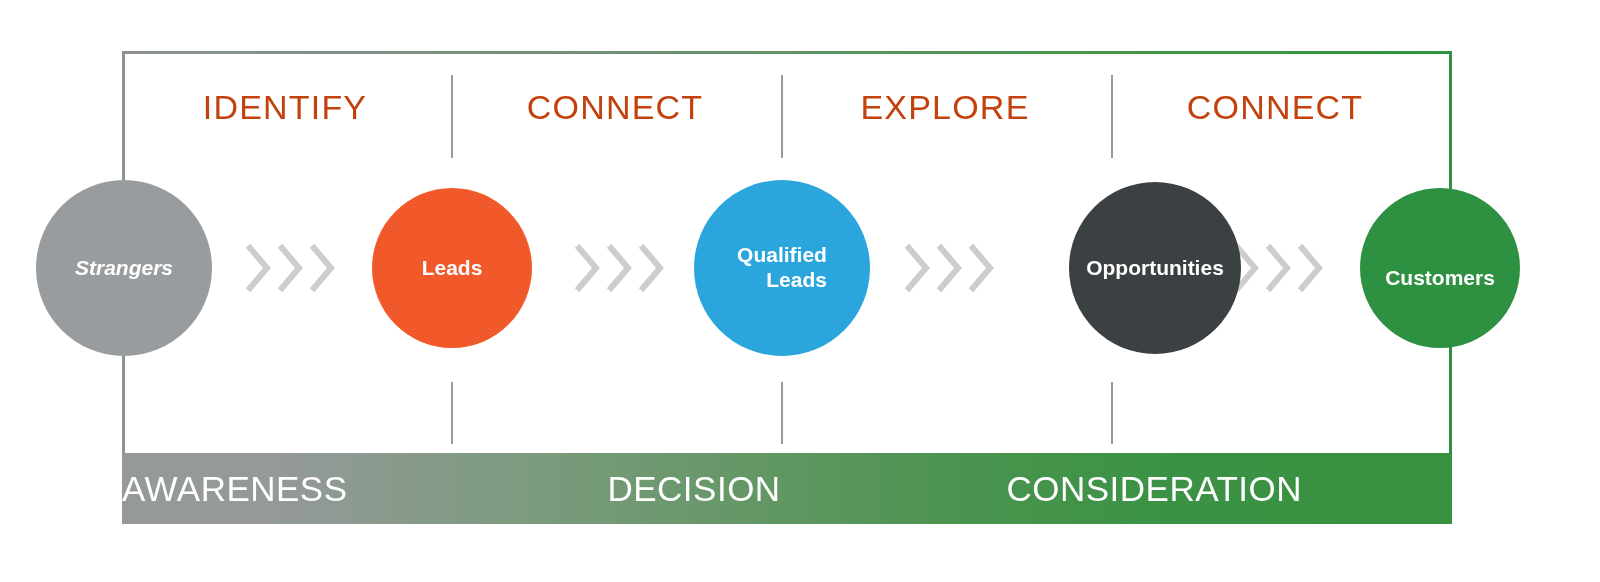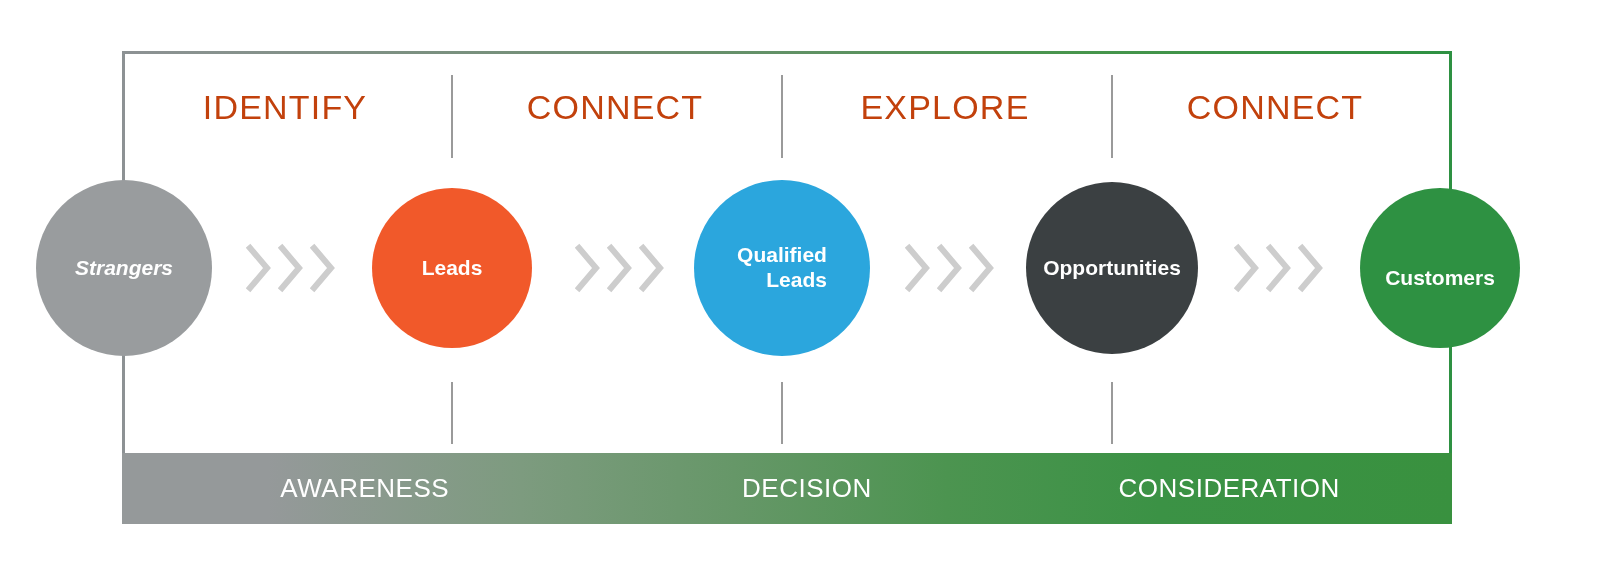--- a/index.html
+++ b/index.html
@@ -57,25 +57,25 @@
       #7d9b7f 30%,
       #669768 46%,
       #4c9450 62%,
       #3b9245 78%,
       #39913f 100%);
     display: flex;
     align-items: center;
   }
   .stage-label {
     color: #ffffff;
-    font-size: 26px;
+    font-size: 35px;
     font-weight: 400;
     letter-spacing: 0.5px;
     white-space: nowrap;
-    text-align: center;
+    text-align: left;
   }
   .stage-awareness { width: 36.5%; }
   .stage-consideration { width: 33.5%; }
   .stage-decision { width: 30%; }
 
   
   .phase-row {
     position: absolute;
     left: 122px;
     top: 88px;
@@ -206,21 +206,21 @@
         <div style="white-space: nowrap;">
           <span>Leads</span>
         </div>
       </div>
       <div class="node" style="width: 176px; height: 176px; left: 694px; top: 180px; background: rgb(43, 166, 221); font-size: 21px;">
         <div style="white-space: nowrap; text-align: right;">
           <span>Qualified</span>
           <span>Leads</span>
         </div>
       </div>
-      <div class="node" style="width: 172px; height: 172px; left: 1026px; top: 182px; background: rgb(59, 64, 66); font-size: 21px;">
+      <div class="node" style="width: 172px; height: 172px; left: 1069px; top: 182px; background: rgb(59, 64, 66); font-size: 21px;">
         <div style="white-space: nowrap;">
           <span>Opportunities</span>
         </div>
       </div>
       <div class="node" style="width: 160px; height: 160px; left: 1360px; top: 188px; background: rgb(46, 145, 66); font-size: 21px;">
         <div style="white-space: nowrap; margin-top: 20px;">
           <span>Customers</span>
         </div>
       </div>
     </div>

